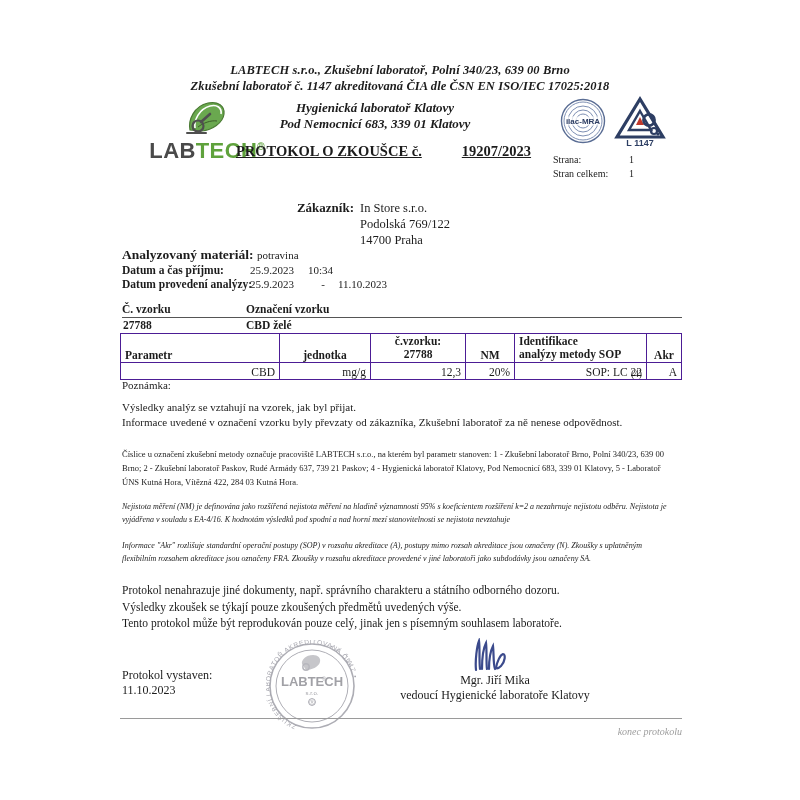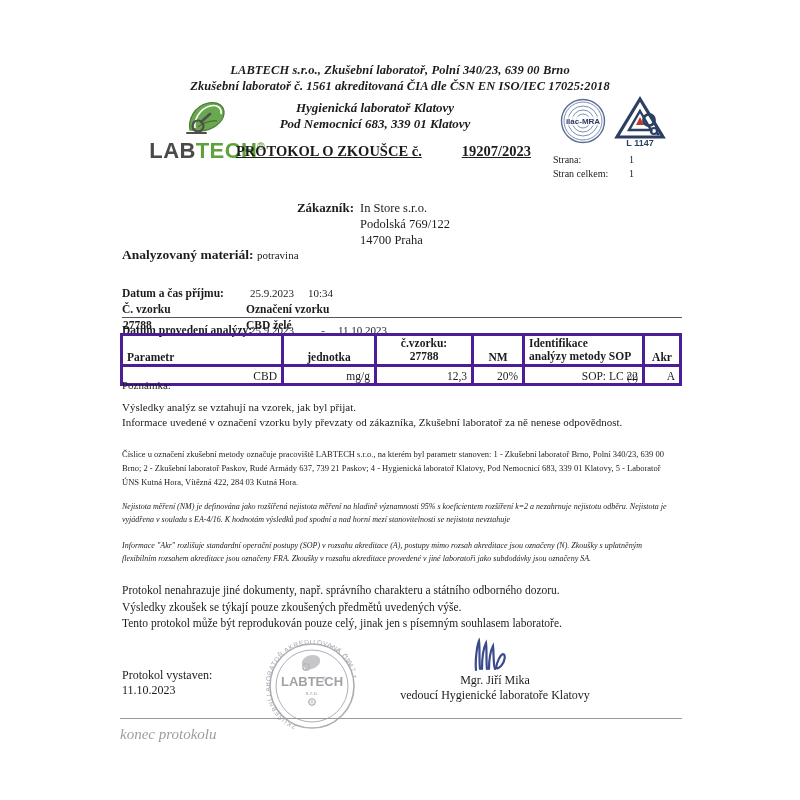--- a/index.html
+++ b/index.html
@@ -138,21 +138,21 @@
     white-space: nowrap;
   }
   .material .m-head {
     font-weight: bold;
     font-size: 13.5px;
   }
   .material .m-head .m-val {
     font-weight: normal;
     font-size: 11px;
   }
-  .material .row { font-weight: bold; font-size: 11.5px; margin-top: 23px; }
+  .material .row { font-weight: bold; font-size: 11.5px; }
   .material .row .k { display: inline-block; width: 128px; }
   .material .row .v { font-weight: normal; font-size: 11px; }
   .material .row .v2 { font-weight: normal; font-size: 11px; display: inline-block; width: 58px; }
   .material .row .dash { font-weight: normal; font-size: 11px; display:inline-block; width: 30px; text-align:center; }
 
   
   .sample-hdr {
     position: absolute;
     left: 122px; top: 303px;
     width: 560px;
@@ -177,21 +177,21 @@
 
   
   table.results {
     position: absolute;
     left: 120px; top: 333px;
     width: 562px;
     border-collapse: collapse;
     font-size: 11.5px;
   }
   table.results td {
-    border: 3px solid #4c1d95;
+    border: 1px solid #4c1d95;
     padding: 1px 4px;
     vertical-align: bottom;
   }
   table.results tr.head td {
     font-weight: bold;
     height: 26px;
   }
   table.results tr.head td.two-line { line-height: 13px; }
   table.results tr.data td { height: 14px; font-size: 11.5px; text-align: right; }
   .col-param { width: 150px; }
@@ -270,34 +270,34 @@
   .footer-rule {
     position: absolute;
     left: 120px; top: 718px;
     width: 562px; height: 1px;
     background: #9a9a9a;
   }
   .footer-end {
     position: absolute;
     left: 120px; top: 726px;
     width: 562px;
-    text-align: left;
-    font-size: 15px;
+    text-align: right;
+    font-size: 10px;
     font-style: italic;
     color: #9d9d9d;
   }
 </style>
 </head>
 <body>
 
 <div class="page">
 
   <div class="hdr-lines">
     <div>LABTECH s.r.o., Zkušební laboratoř, Polní 340/23, 639 00 Brno</div>
-    <div>Zkušební laboratoř č. 1561 akreditovaná ČIA dle ČSN EN ISO/IEC 17025:2018</div>
+    <div>Zkušební laboratoř č. 1147 akreditovaná ČIA dle ČSN EN ISO/IEC 17025:2018</div>
   </div>
 
   <div class="logo-block">
     <svg class="logo-mark" viewBox="0 0 46 36">
       <path d="M6 30 C4 20, 10 6, 24 3 C34 1, 41 6, 40 14 C39 23, 28 30, 18 31 Z" fill="#6aa84f" stroke="#4a7a33" stroke-width="1.2"></path>
       <path d="M11 28 C10 20, 15 9, 26 6 C33 4, 38 8, 37 14" fill="none" stroke="#ffffff" stroke-width="1.6"></path>
       <path d="M14 27 C19 23, 27 20, 33 21" fill="none" stroke="#3d5c2a" stroke-width="1"></path>
       <circle cx="14" cy="26" r="5.5" fill="none" stroke="#4f4f4f" stroke-width="2.2"></circle>
       <path d="M17 22 L26 14" stroke="#4f4f4f" stroke-width="2.6" stroke-linecap="round"></path>
       <path d="M3 33 L22 33" stroke="#4f4f4f" stroke-width="2" stroke-linecap="round"></path>

